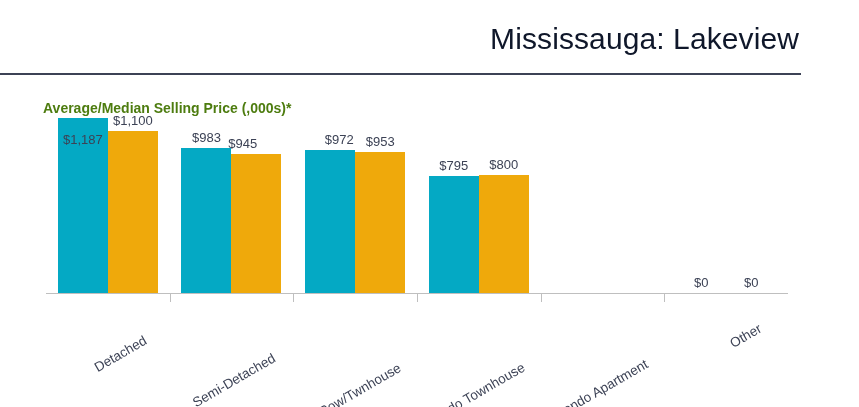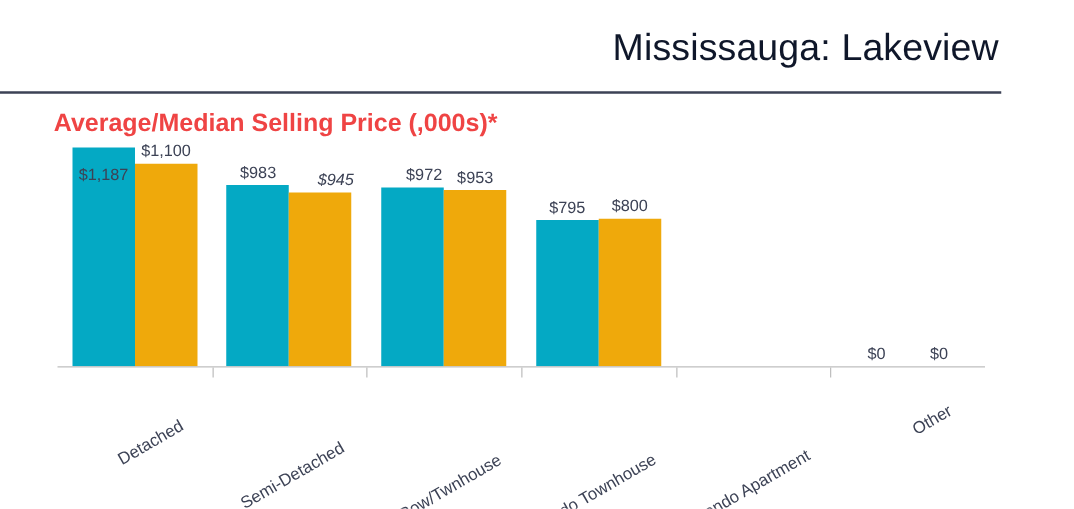--- a/index.html
+++ b/index.html
@@ -38,24 +38,24 @@
     top: 73px;
     width: 801px;
     height: 2px;
     background: #3c4255;
   }
 
   
   #chart-subtitle {
     position: absolute;
     left: 43px;
-    top: 88px;
-    font-size: 20px;
+    top: 100px;
+    font-size: 14px;
     font-weight: bold;
-    color: #ef4444;
+    color: #4d7c0f;
     white-space: nowrap;
   }
 
   #chart-area {
     position: absolute;
     left: 0;
     top: 118px;
     width: 859px;
     height: 180px;
   }
@@ -153,21 +153,21 @@
           <div class="val" style="left: 86.8333px; top: -165px;">$1,100</div>
         </div>
       </div>
       <div class="cat-group" style="left: 123.667px; width: 123.667px; text-align: center;">
         <div class="bars">
           <div class="bar avg" style="height: 145px; background: rgb(4, 169, 196);"></div>
           <div class="bar med" style="height: 139px; background: rgb(239, 169, 11);"></div>
         </div>
         <div class="val-labels" style="top: 175px;">
           <div class="val" style="left: 36.8333px; top: -148px;">$983</div>
-          <div class="val" style="left: 99px; top: -142px; font-style: italic;">$945</div>
+          <div class="val" style="left: 73px; top: -142px;">$945</div>
         </div>
       </div>
       <div class="cat-group" style="left: 247.333px; width: 123.667px;">
         <div class="bars">
           <div class="bar avg" style="height: 143px; background: rgb(4, 169, 196);"></div>
           <div class="bar med" style="height: 141px; background: rgb(239, 169, 11);"></div>
         </div>
         <div class="val-labels" style="top: 175px;">
           <div class="val" style="left: 46px; top: -146px;">$972</div>
           <div class="val" style="left: 86.8333px; top: -144px; text-align: center;">$953</div>

